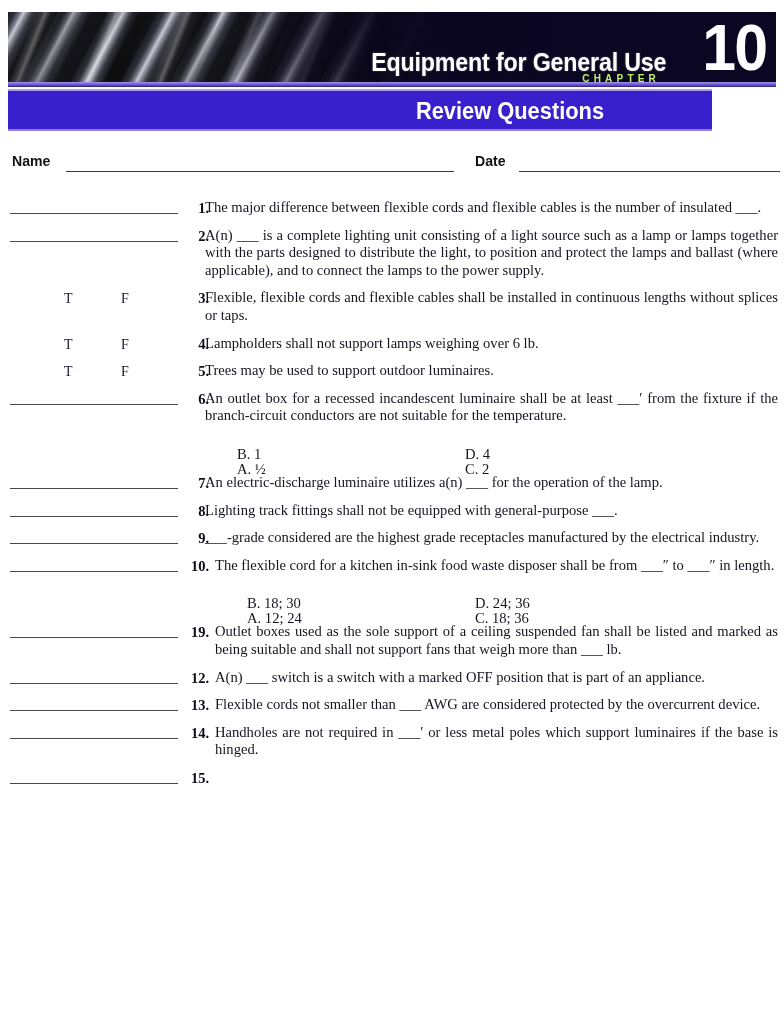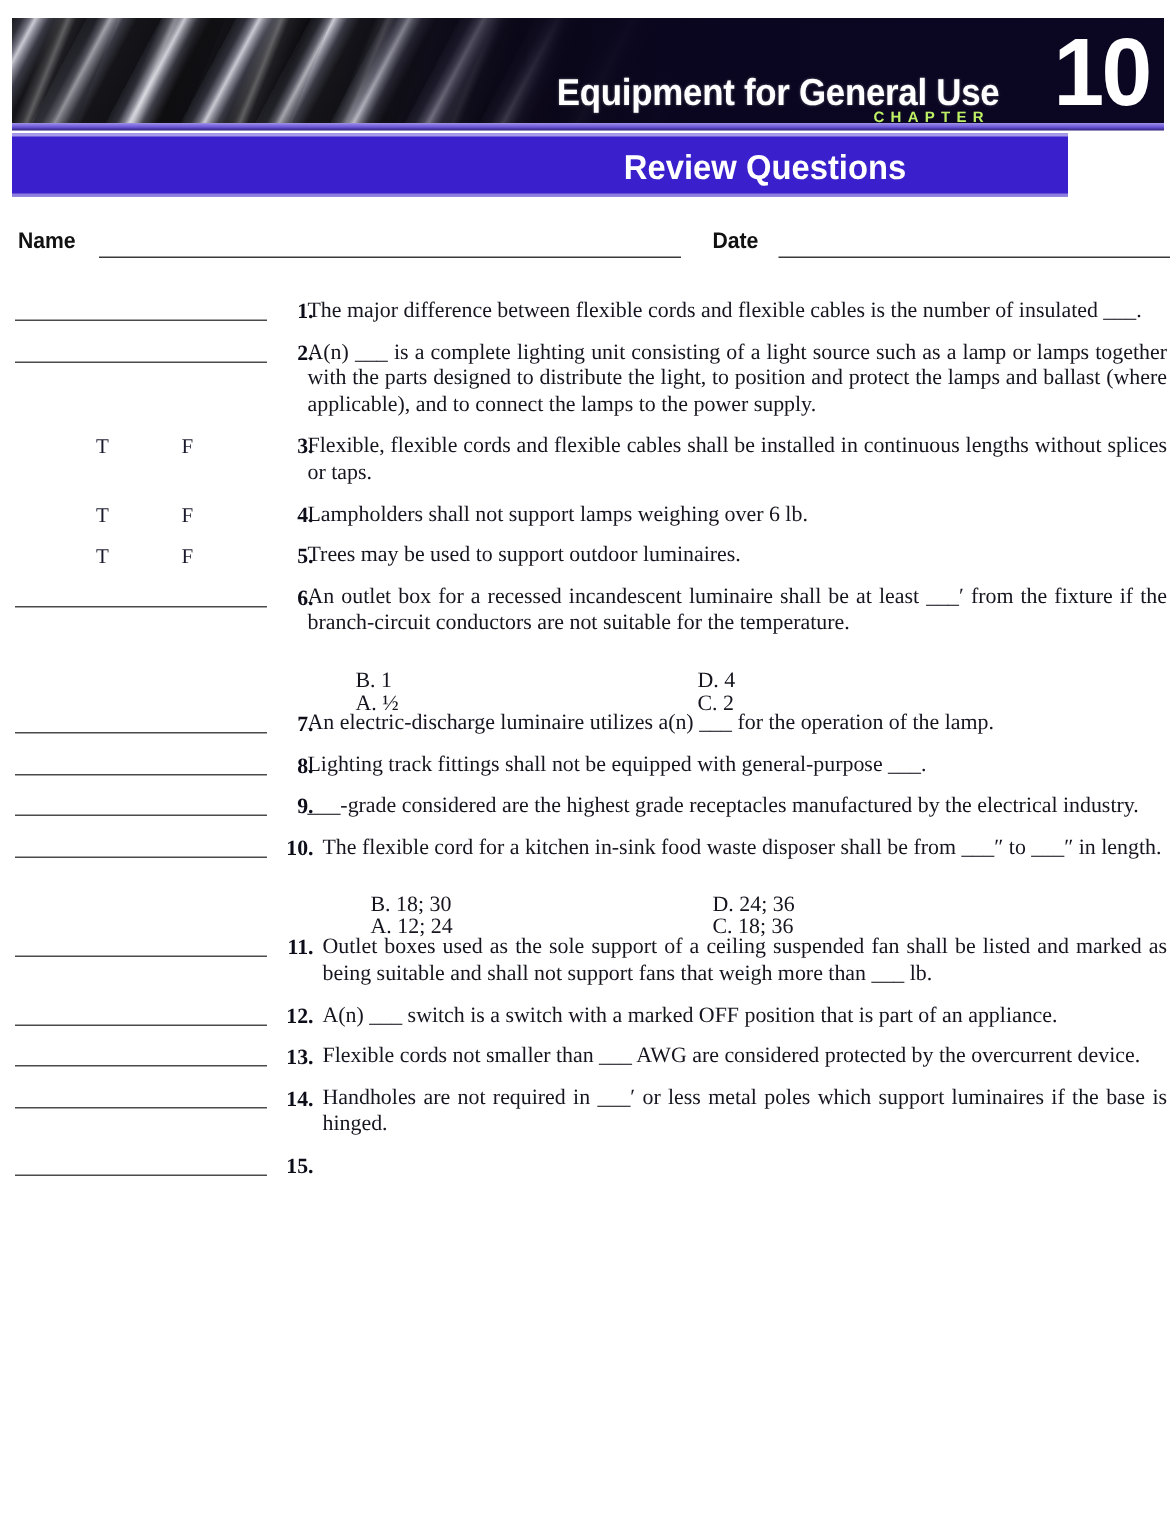--- a/index.html
+++ b/index.html
@@ -292,21 +292,21 @@
       <span class="q-num">10.</span>
       <div class="q-body">The flexible cord for a kitchen in-sink food waste disposer shall be from ___″ to ___″ in length.<div class="q-options">
           <span class="q-opt col1 r1">A. 12; 24</span>
           <span class="q-opt col1 r2">B. 18; 30</span>
           <span class="q-opt col2 r1">C. 18; 36</span>
           <span class="q-opt col2 r2">D. 24; 36</span>
         </div></div>
     </div>
     <div class="q-row indent-b">
       <span class="q-blank"></span>
-      <span class="q-num">11.</span>
+      <span class="q-num">19.</span>
       <div class="q-body">Outlet boxes used as the sole support of a ceiling suspended fan shall be listed and marked as being suitable and shall not support fans that weigh more than ___ lb.</div>
     </div>
     <div class="q-row indent-b">
       <span class="q-blank"></span>
       <span class="q-num">12.</span>
       <div class="q-body">A(n) ___ switch is a switch with a marked OFF position that is part of an appliance.</div>
     </div>
     <div class="q-row indent-b">
       <span class="q-blank"></span>
       <span class="q-num">13.</span>

